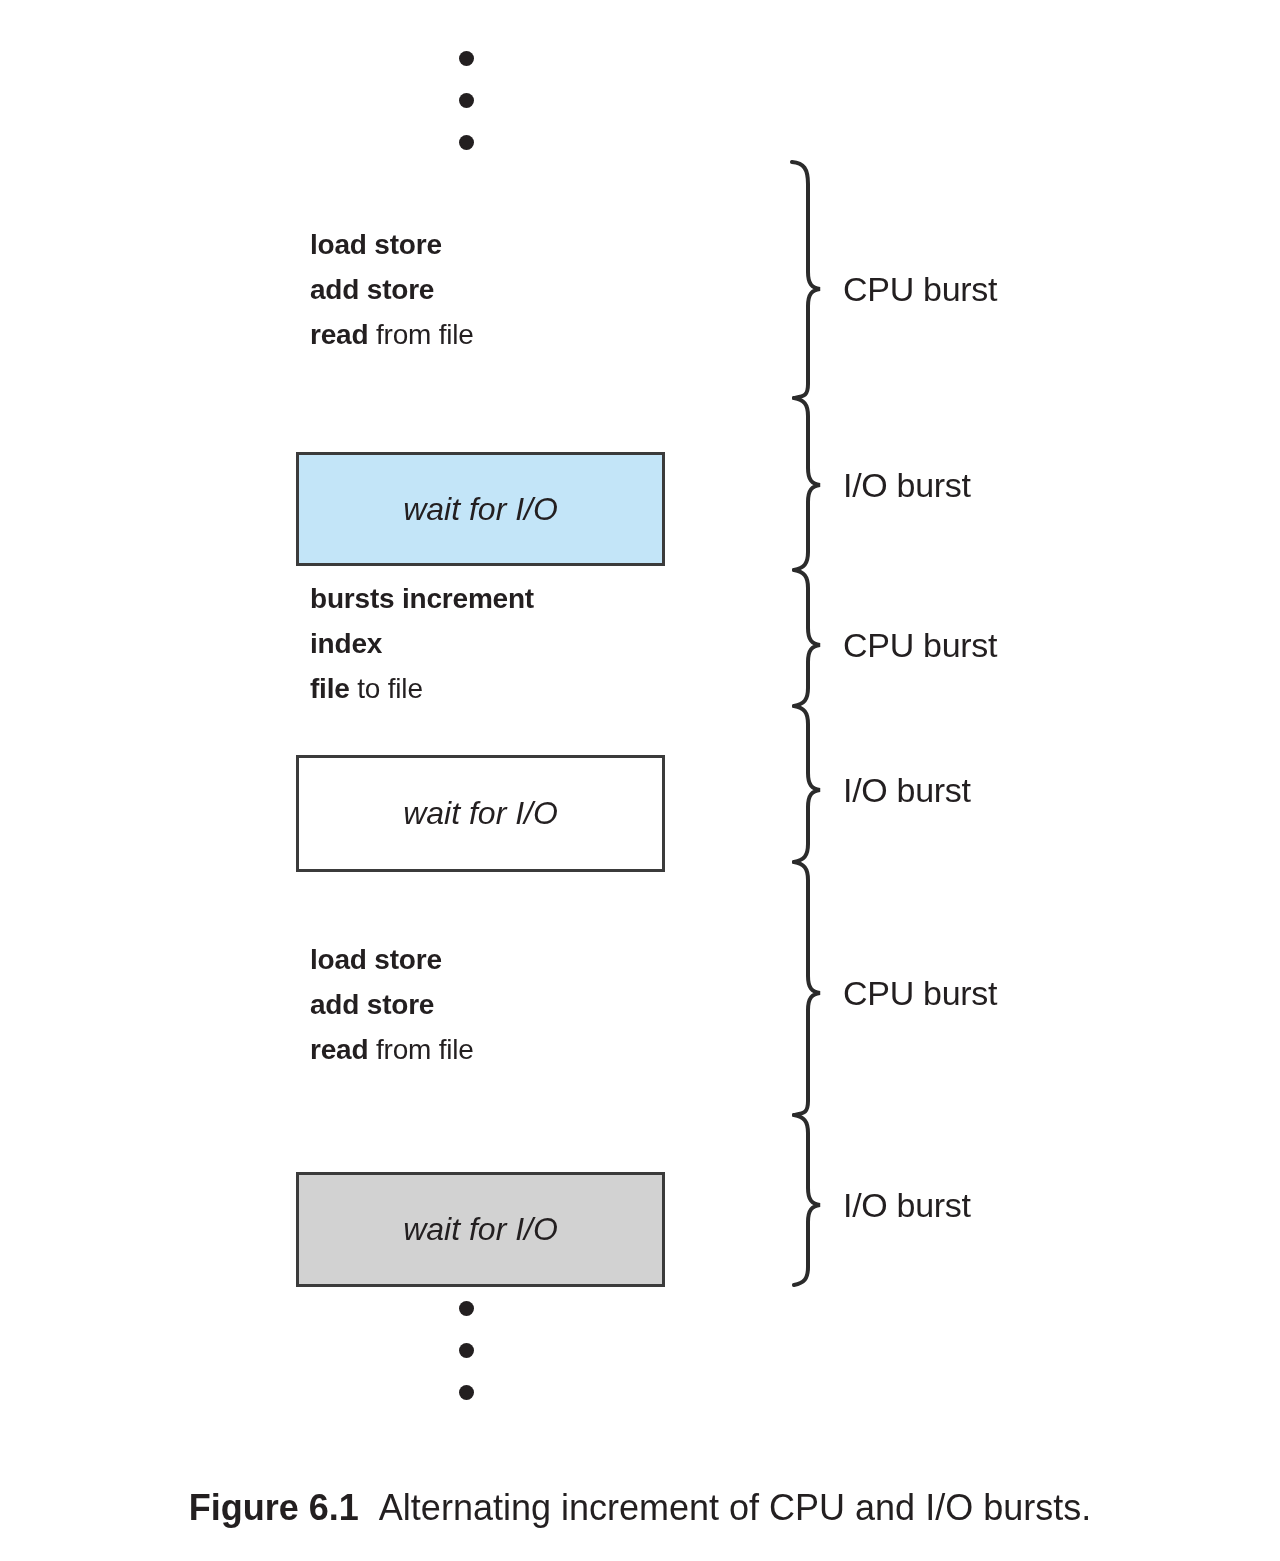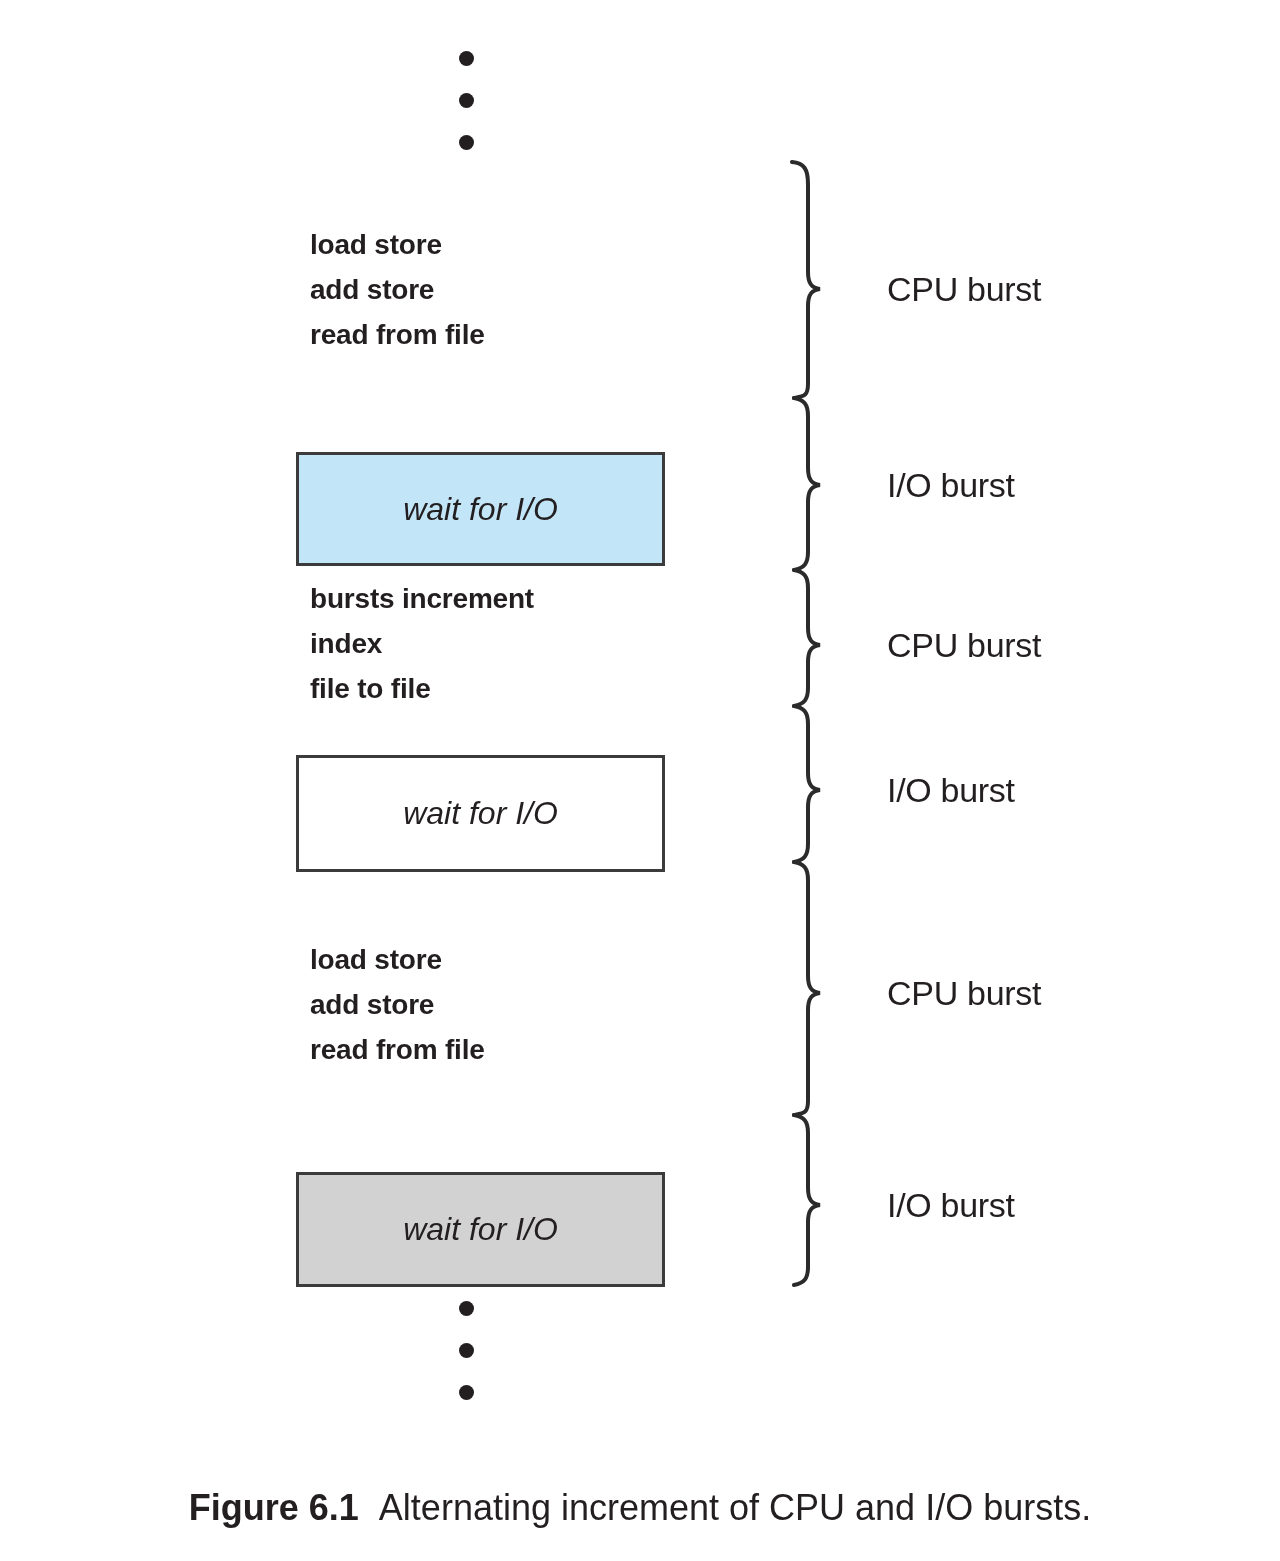--- a/index.html
+++ b/index.html
@@ -41,21 +41,21 @@
   .code-block {
     position: absolute;
     left: 310px;
     font-size: 28px;
     line-height: 45px;
     letter-spacing: -0.2px;
     color: #231f20;
     white-space: nowrap;
   }
   .code-block .kw { font-weight: bold; }
-  .code-block .pl { font-weight: bold; }
+  .code-block .pl { font-weight: normal; }
 
   
   .io-box {
     position: absolute;
     left: 296px;
     width: 369px;
     box-sizing: border-box;
     border: 3px solid #3b3b3b;
     display: flex;
     align-items: center;
@@ -84,21 +84,20 @@
 
   
   .burst-label {
     position: absolute;
     left: 843px;
     font-size: 34px;
     line-height: 34px;
     color: #231f20;
     white-space: nowrap;
     letter-spacing: -0.3px;
-    margin-left: 44px;
   }
 
   
   #caption {
     position: absolute;
     left: 0;
     top: 1487px;
     width: 1280px;
     text-align: center;
     font-size: 36px;

